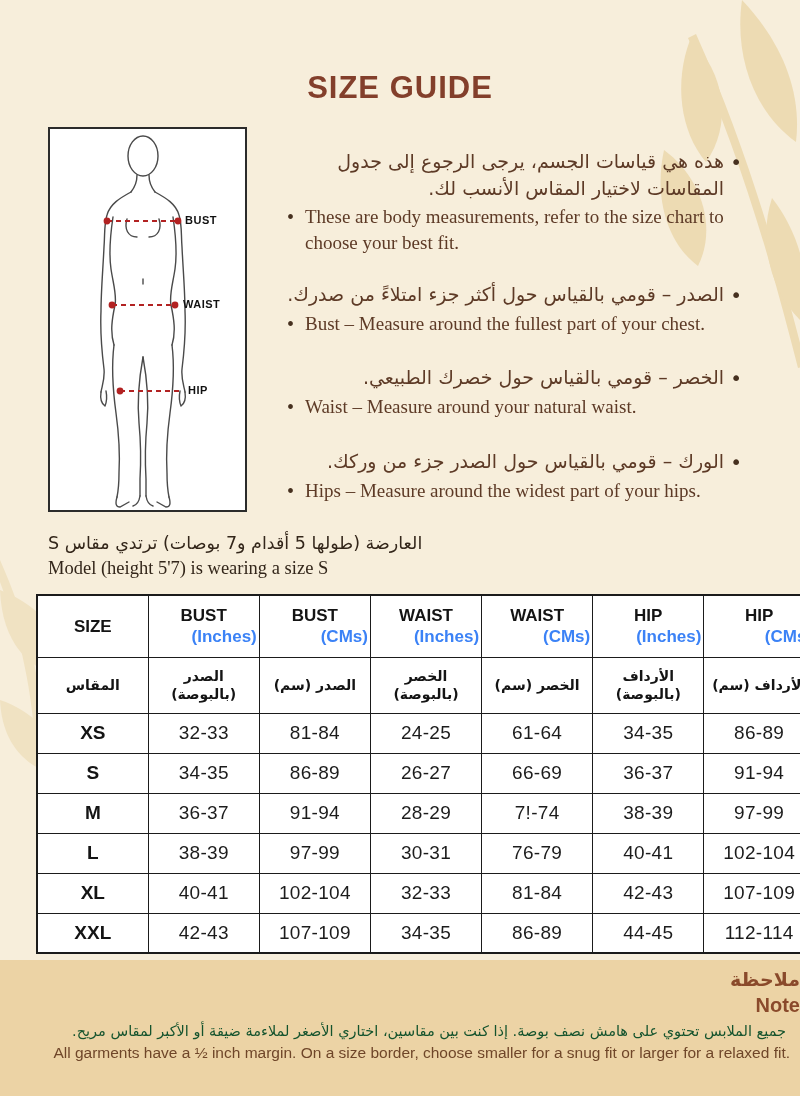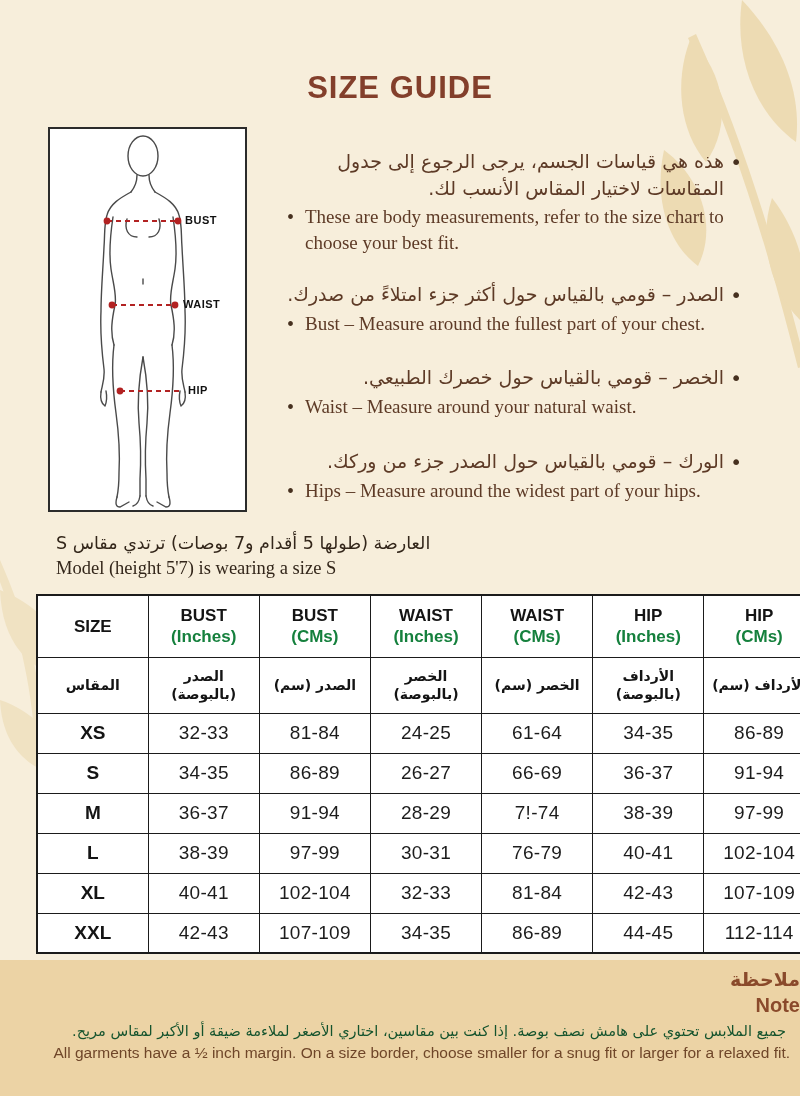--- a/index.html
+++ b/index.html
@@ -56,21 +56,21 @@
   }
   .b-ar::before{content:"\2022";position:absolute;right:2px;top:0;color:#46301f;font-size:20px;}
   .b-en{
     position:relative;text-align:left;padding-left:21px;
     font-family:"Liberation Serif",serif;font-size:19px;line-height:1.35;
     color:var(--text-brown);
   }
   .b-en::before{content:"\2022";position:absolute;left:3px;top:0;color:#46301f;font-size:20px;}
 
   
-  .model-note{position:absolute;left:48px;top:531px;width:430px;margin-left:8px;}
+  .model-note{position:absolute;left:48px;top:531px;width:430px;}
   .mn-ar{
     direction:rtl;text-align:left;font-family:"DejaVu Sans",sans-serif;
     font-size:17.5px;color:#33261a;line-height:1.4;
   }
   .mn-en{
     font-family:"Liberation Serif",serif;font-size:18.5px;color:#33261a;line-height:1.35;
   }
 
   
   .size-table{
@@ -79,21 +79,21 @@
     border:2px solid #1b1b1b;
   }
   .size-table td{
     border:1.5px solid #1b1b1b;text-align:center;vertical-align:middle;
     padding:0 2px;
   }
   tr.row-hen{height:62px;}
   tr.row-har{height:56px;}
   tr.row-data{height:40px;}
   .th-main{display:block;font-weight:700;font-size:17px;color:#141414;line-height:1.25;}
-  .th-sub{display:block;font-weight:700;font-size:17px;color:#15803d;line-height:1.25;}
+  .th-sub{display:block;font-weight:700;font-size:17px;color:#3b82f6;line-height:1.25;text-align:right;}
   .th-sub:empty{display:none;}
   .row-har td{direction:rtl;font-family:"DejaVu Sans",sans-serif;}
   .ar-main{display:block;font-weight:700;font-size:14px;color:#141414;line-height:1.3;}
   .ar-sub{display:block;font-weight:700;font-size:14px;color:#141414;line-height:1.3;}
   .ar-sub:empty{display:none;}
   .cell-size{font-weight:700;font-size:19px;color:#141414;}
   .cell-val{font-weight:500;font-size:19px;color:#1c1c1c;letter-spacing:.3px;}
 
   
   .note-band{

